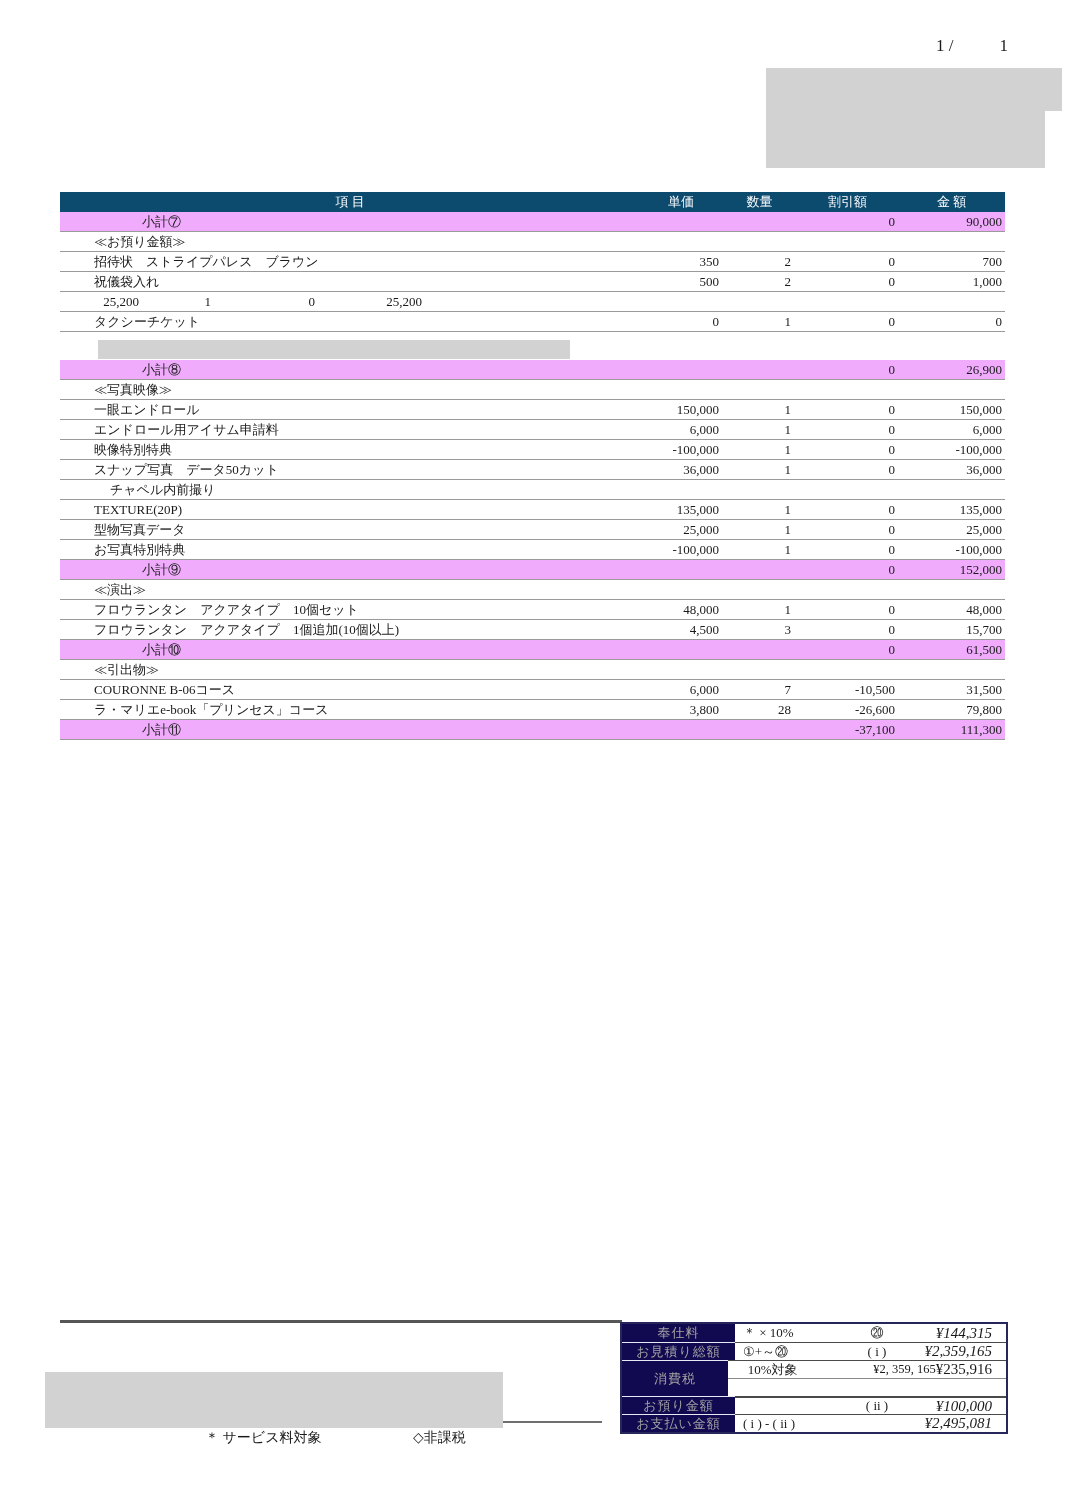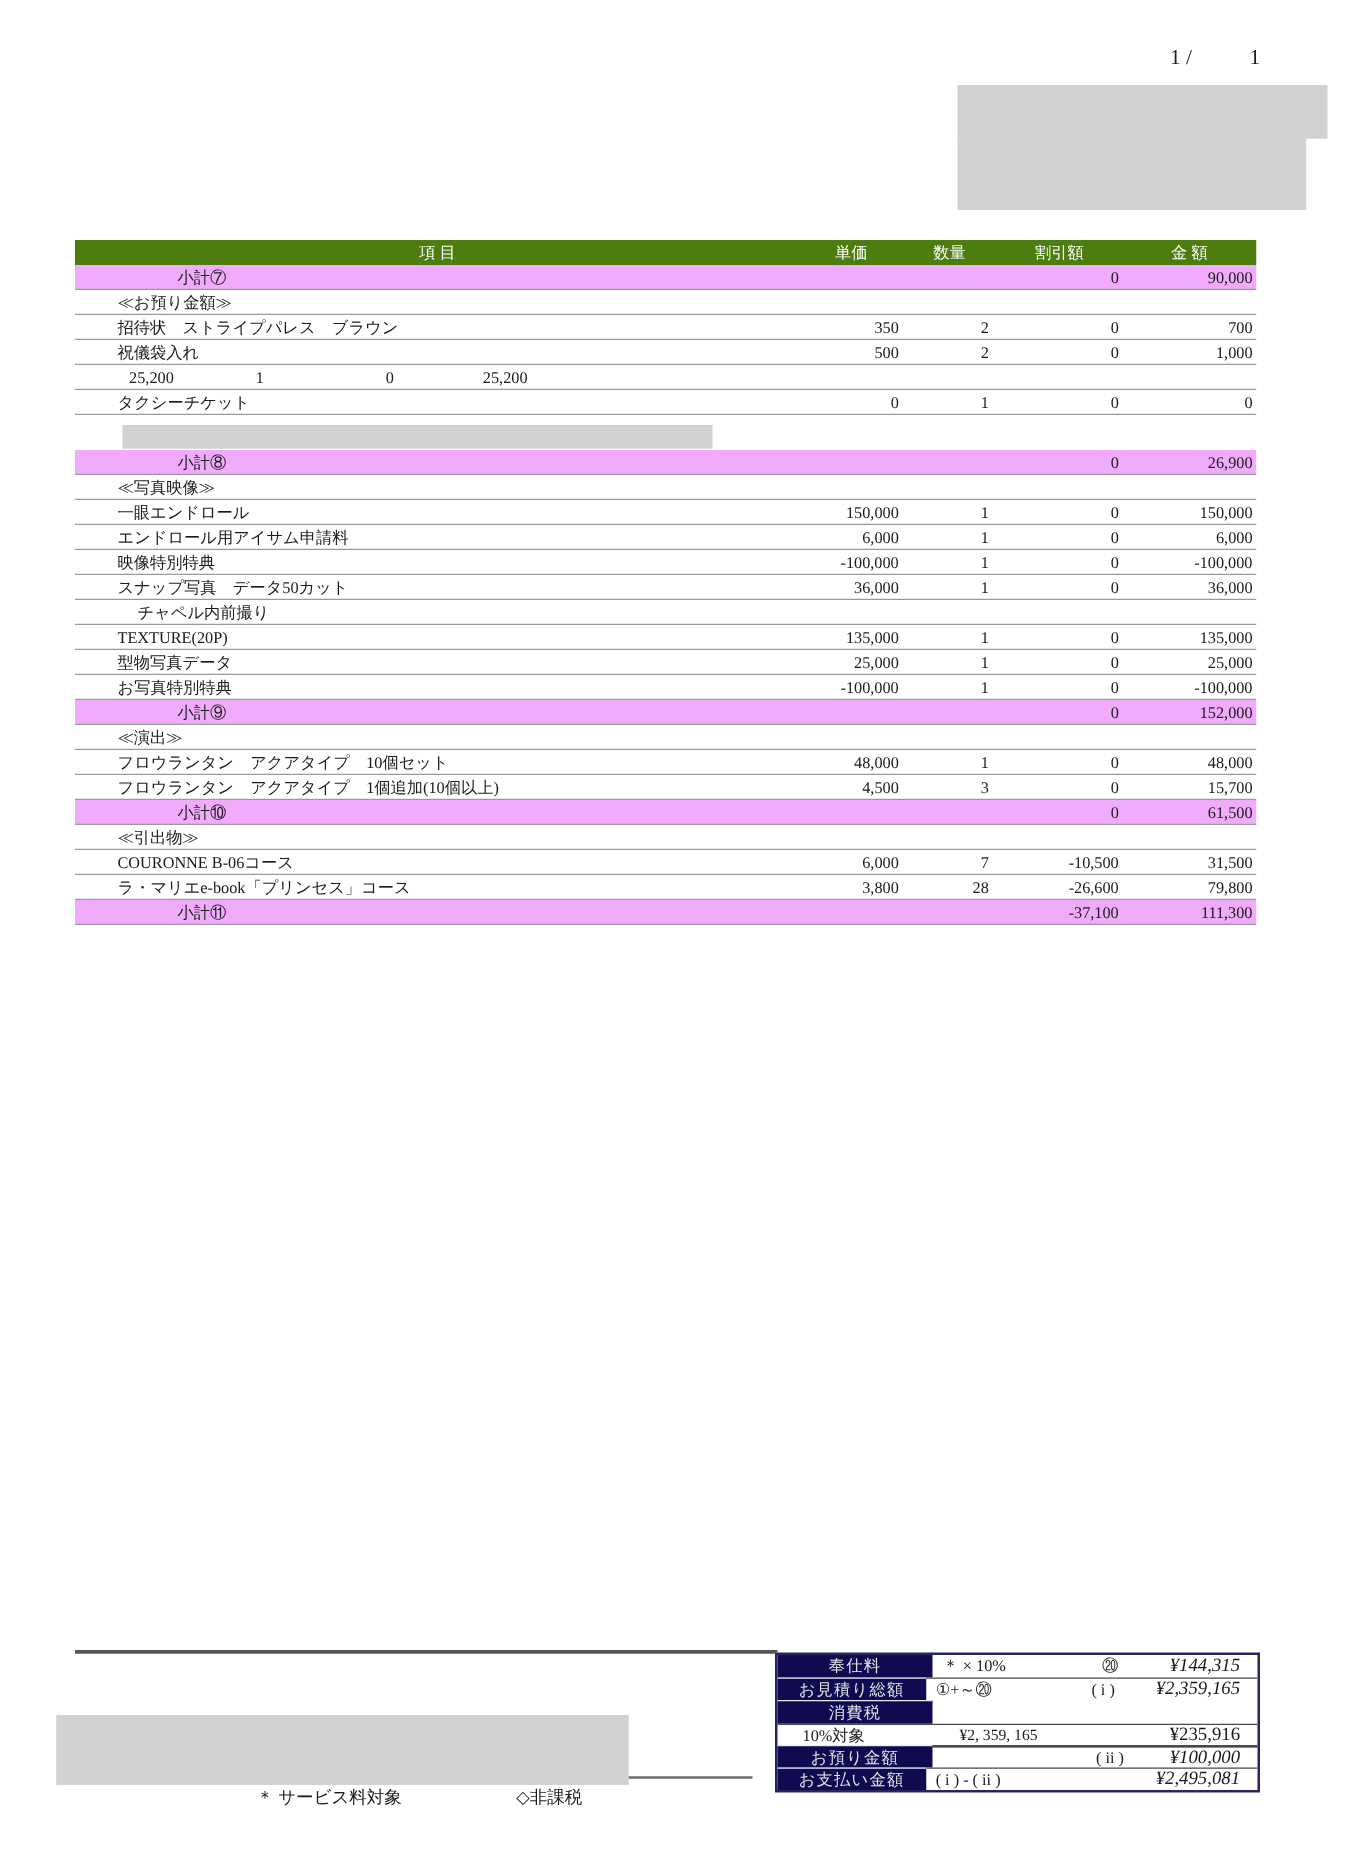--- a/index.html
+++ b/index.html
@@ -9,21 +9,21 @@
   }
   
   .pageno{position:absolute;top:36px;left:936px;width:72px;display:flex;justify-content:space-between;font-size:17px;}
   
   .redact{position:absolute;background:#d2d2d2;}
   #redact-top-a{left:766px;top:68px;width:296px;height:43px;}
   #redact-top-b{left:766px;top:110px;width:279px;height:58px;}
   #redact-bottom{left:45px;top:1372px;width:458px;height:56px;}
   
   .table{position:absolute;left:60px;top:192px;width:945px;font-size:13px;}
-  .thead{display:flex;height:20px;line-height:20px;background:#4d7c0f;color:#ffffff;}
+  .thead{display:flex;height:20px;line-height:20px;background:#0c4a6e;color:#ffffff;}
   .thead .hitem{flex:1;text-align:center;}
   .thead .hcol{text-align:center;}
   .hunit{width:82px;}.hqty{width:75px;}.hdisc{width:101px;}.hamt{width:107px;}
   .trow{display:flex;height:19px;line-height:19px;border-bottom:1px solid #9a9a9a;}
   .trow .c{white-space:nowrap;overflow:hidden;box-sizing:border-box;}
   .c.item{flex:1;padding-left:34px;}
   .c.num{text-align:right;}
   .c.unit{width:82px;padding-right:3px;}
   .c.qty{width:75px;padding-right:6px;}
   .c.disc{width:101px;padding-right:3px;}
@@ -32,22 +32,22 @@
   .row-indent .item{padding-left:50px;}
   .row-redacted{height:28px;border-bottom:none;position:relative;}
   .row-redacted::before{content:"";position:absolute;left:38px;top:8px;width:472px;height:19px;background:#d2d2d2;}
   
   #rule-top{position:absolute;left:60px;top:1320px;width:562px;height:3px;background:#565656;}
   #rule-small{position:absolute;left:503px;top:1421px;width:99px;height:2px;background:#6e6e6e;}
   
   .sumtable{position:absolute;left:620px;top:1322px;width:388px;box-sizing:border-box;
     border:2px solid #26265a;background:#fff;font-size:13px;}
   .sumrow{display:flex;height:18px;}
-  .sumrow.tax{height:36px;flex-direction:column;}
-  .slabel{width:124px;background:#120a50;color:#e5e5e5;display:flex;align-items:center;justify-content:center;
+  .sumrow.tax{height:36px;}
+  .slabel{width:113px;background:#120a50;color:#a3a3a3;display:flex;align-items:center;justify-content:center;
     letter-spacing:1px;box-sizing:border-box;}
   .sumrow + .sumrow .slabel{border-top:1px solid #e8e8f2;}
   .scontent{flex:1;display:flex;align-items:center;box-sizing:border-box;}
   .sumrow + .sumrow .scontent{border-top:1px solid #4a4a4a;}
   .sumrow.thick .scontent{border-top:2px solid #4a4a4a;}
   .sformula{width:92px;padding-left:8px;white-space:nowrap;}
   .sref{width:84px;text-align:center;}
   .samount{flex:1;text-align:right;padding-right:14px;font-size:15px;font-style:italic;}
   .scontent.col{flex-direction:column;align-items:stretch;padding:0;}
   .taxline1{display:flex;height:17px;line-height:17px;margin-left:12px;}

